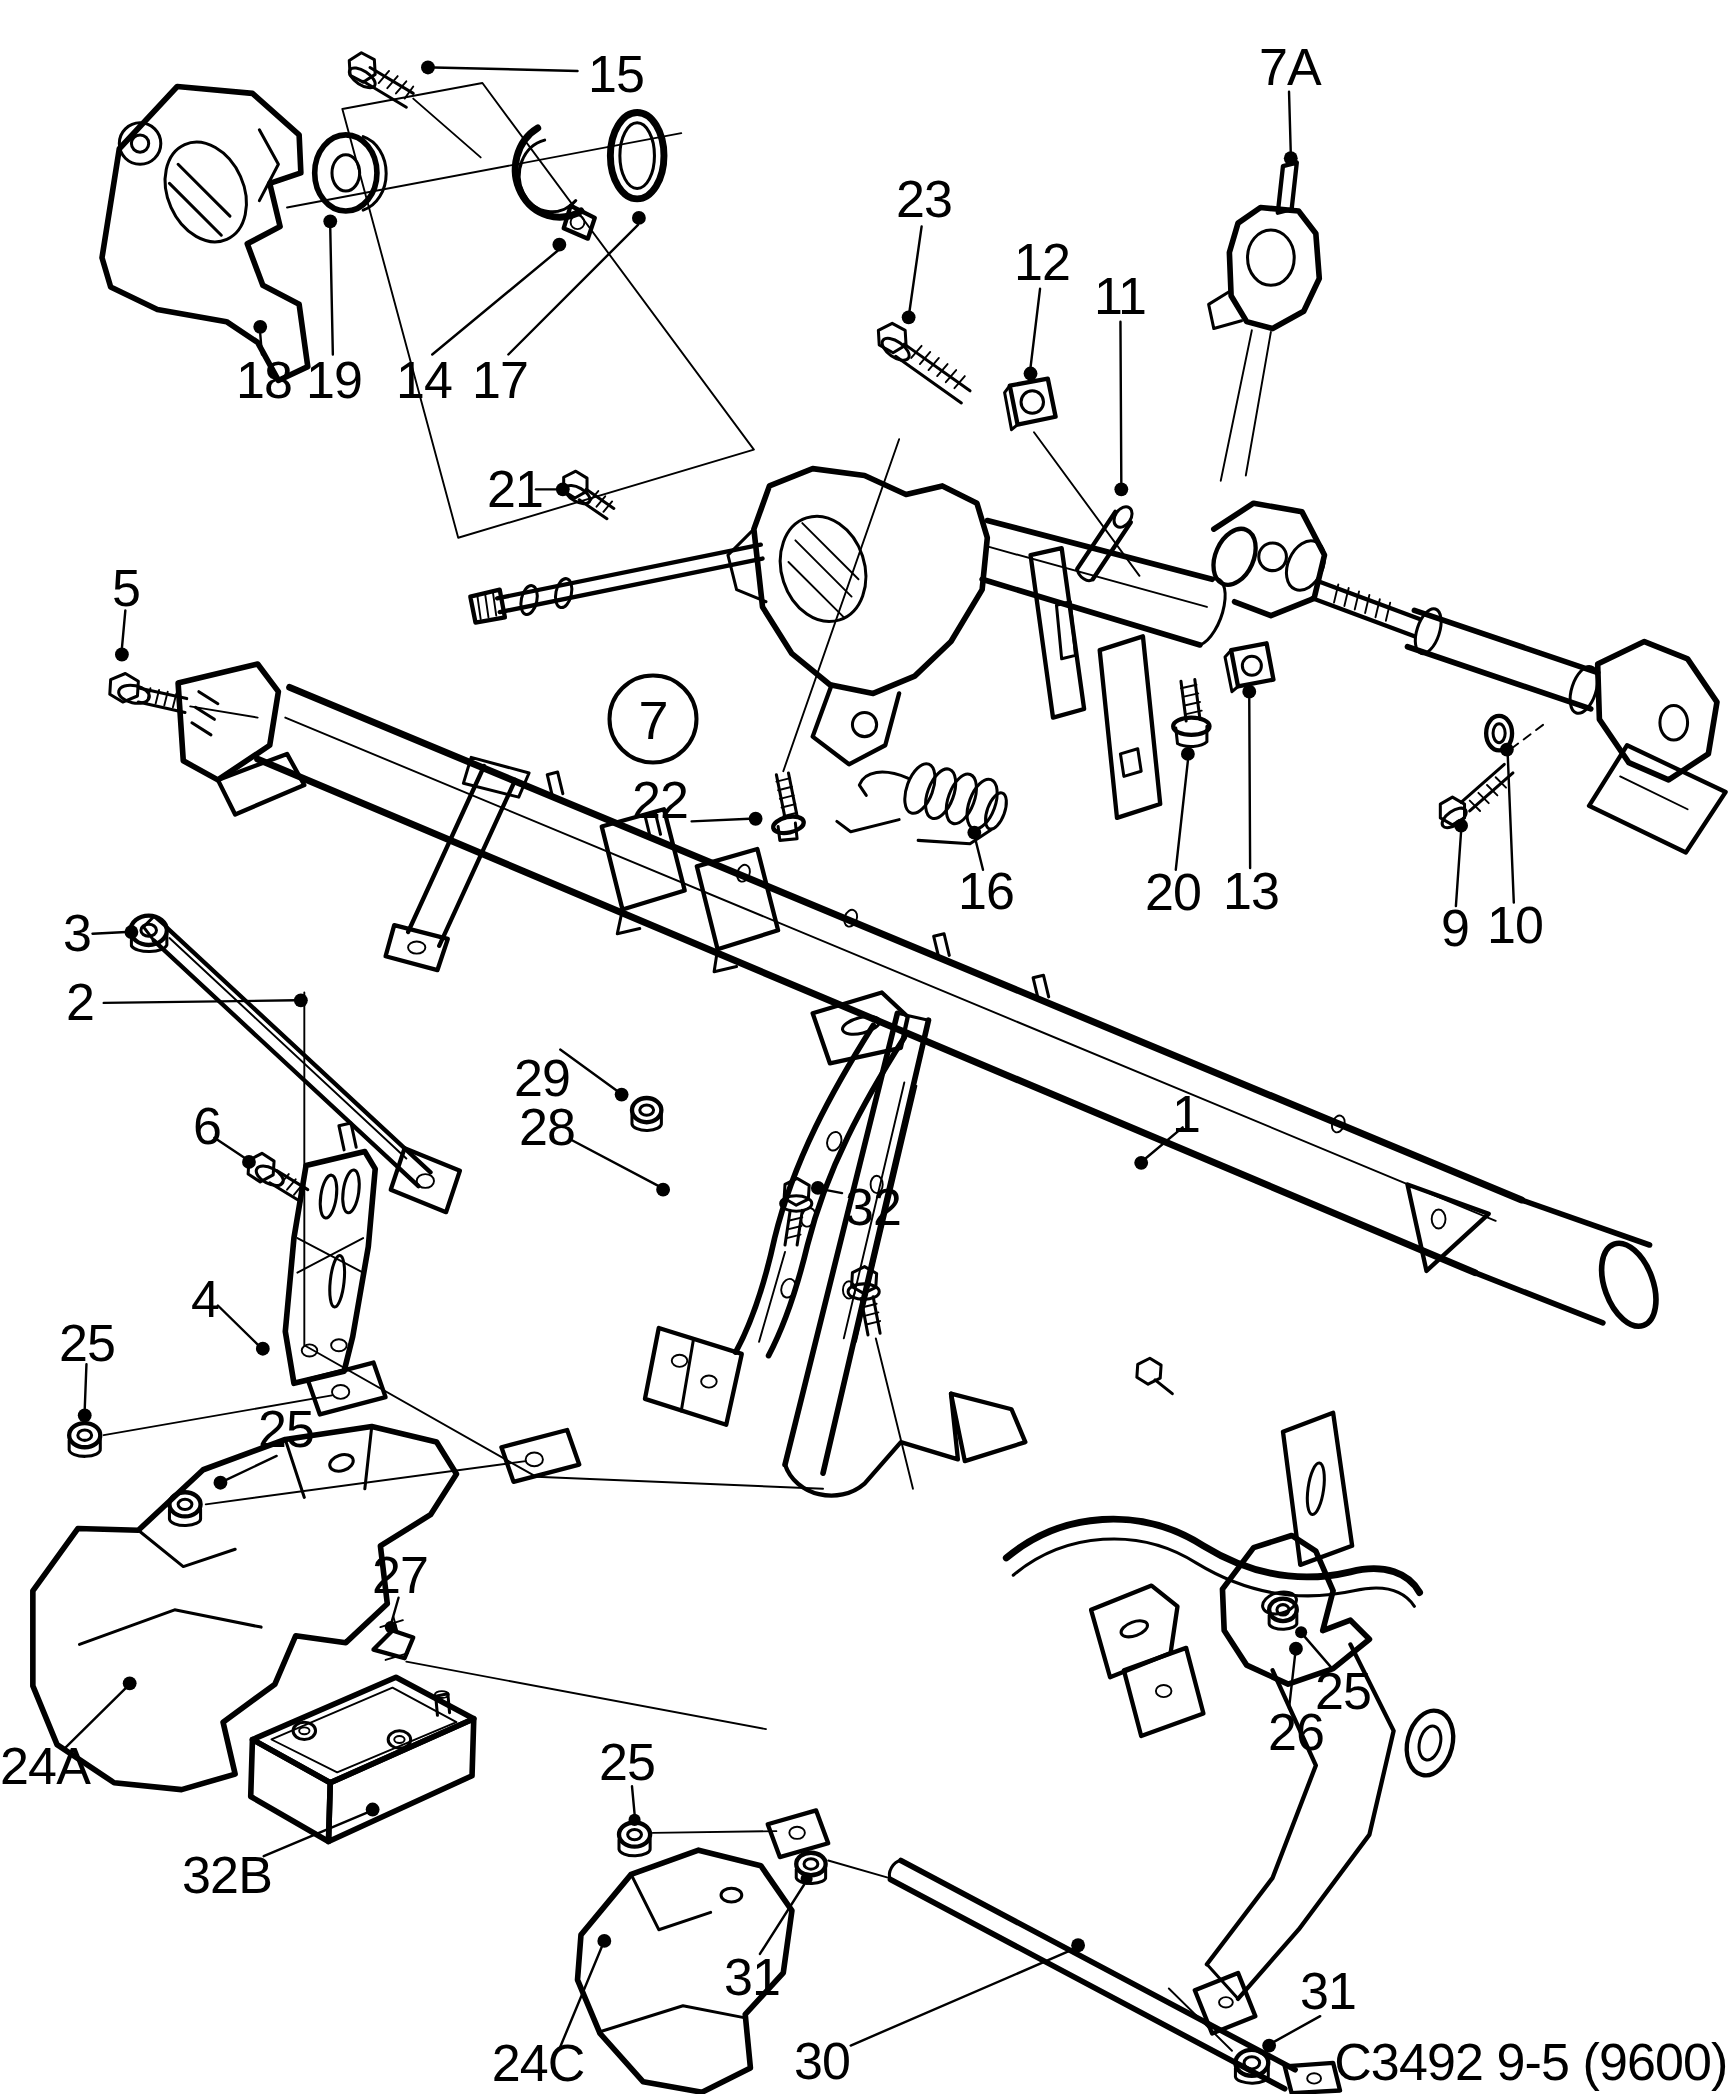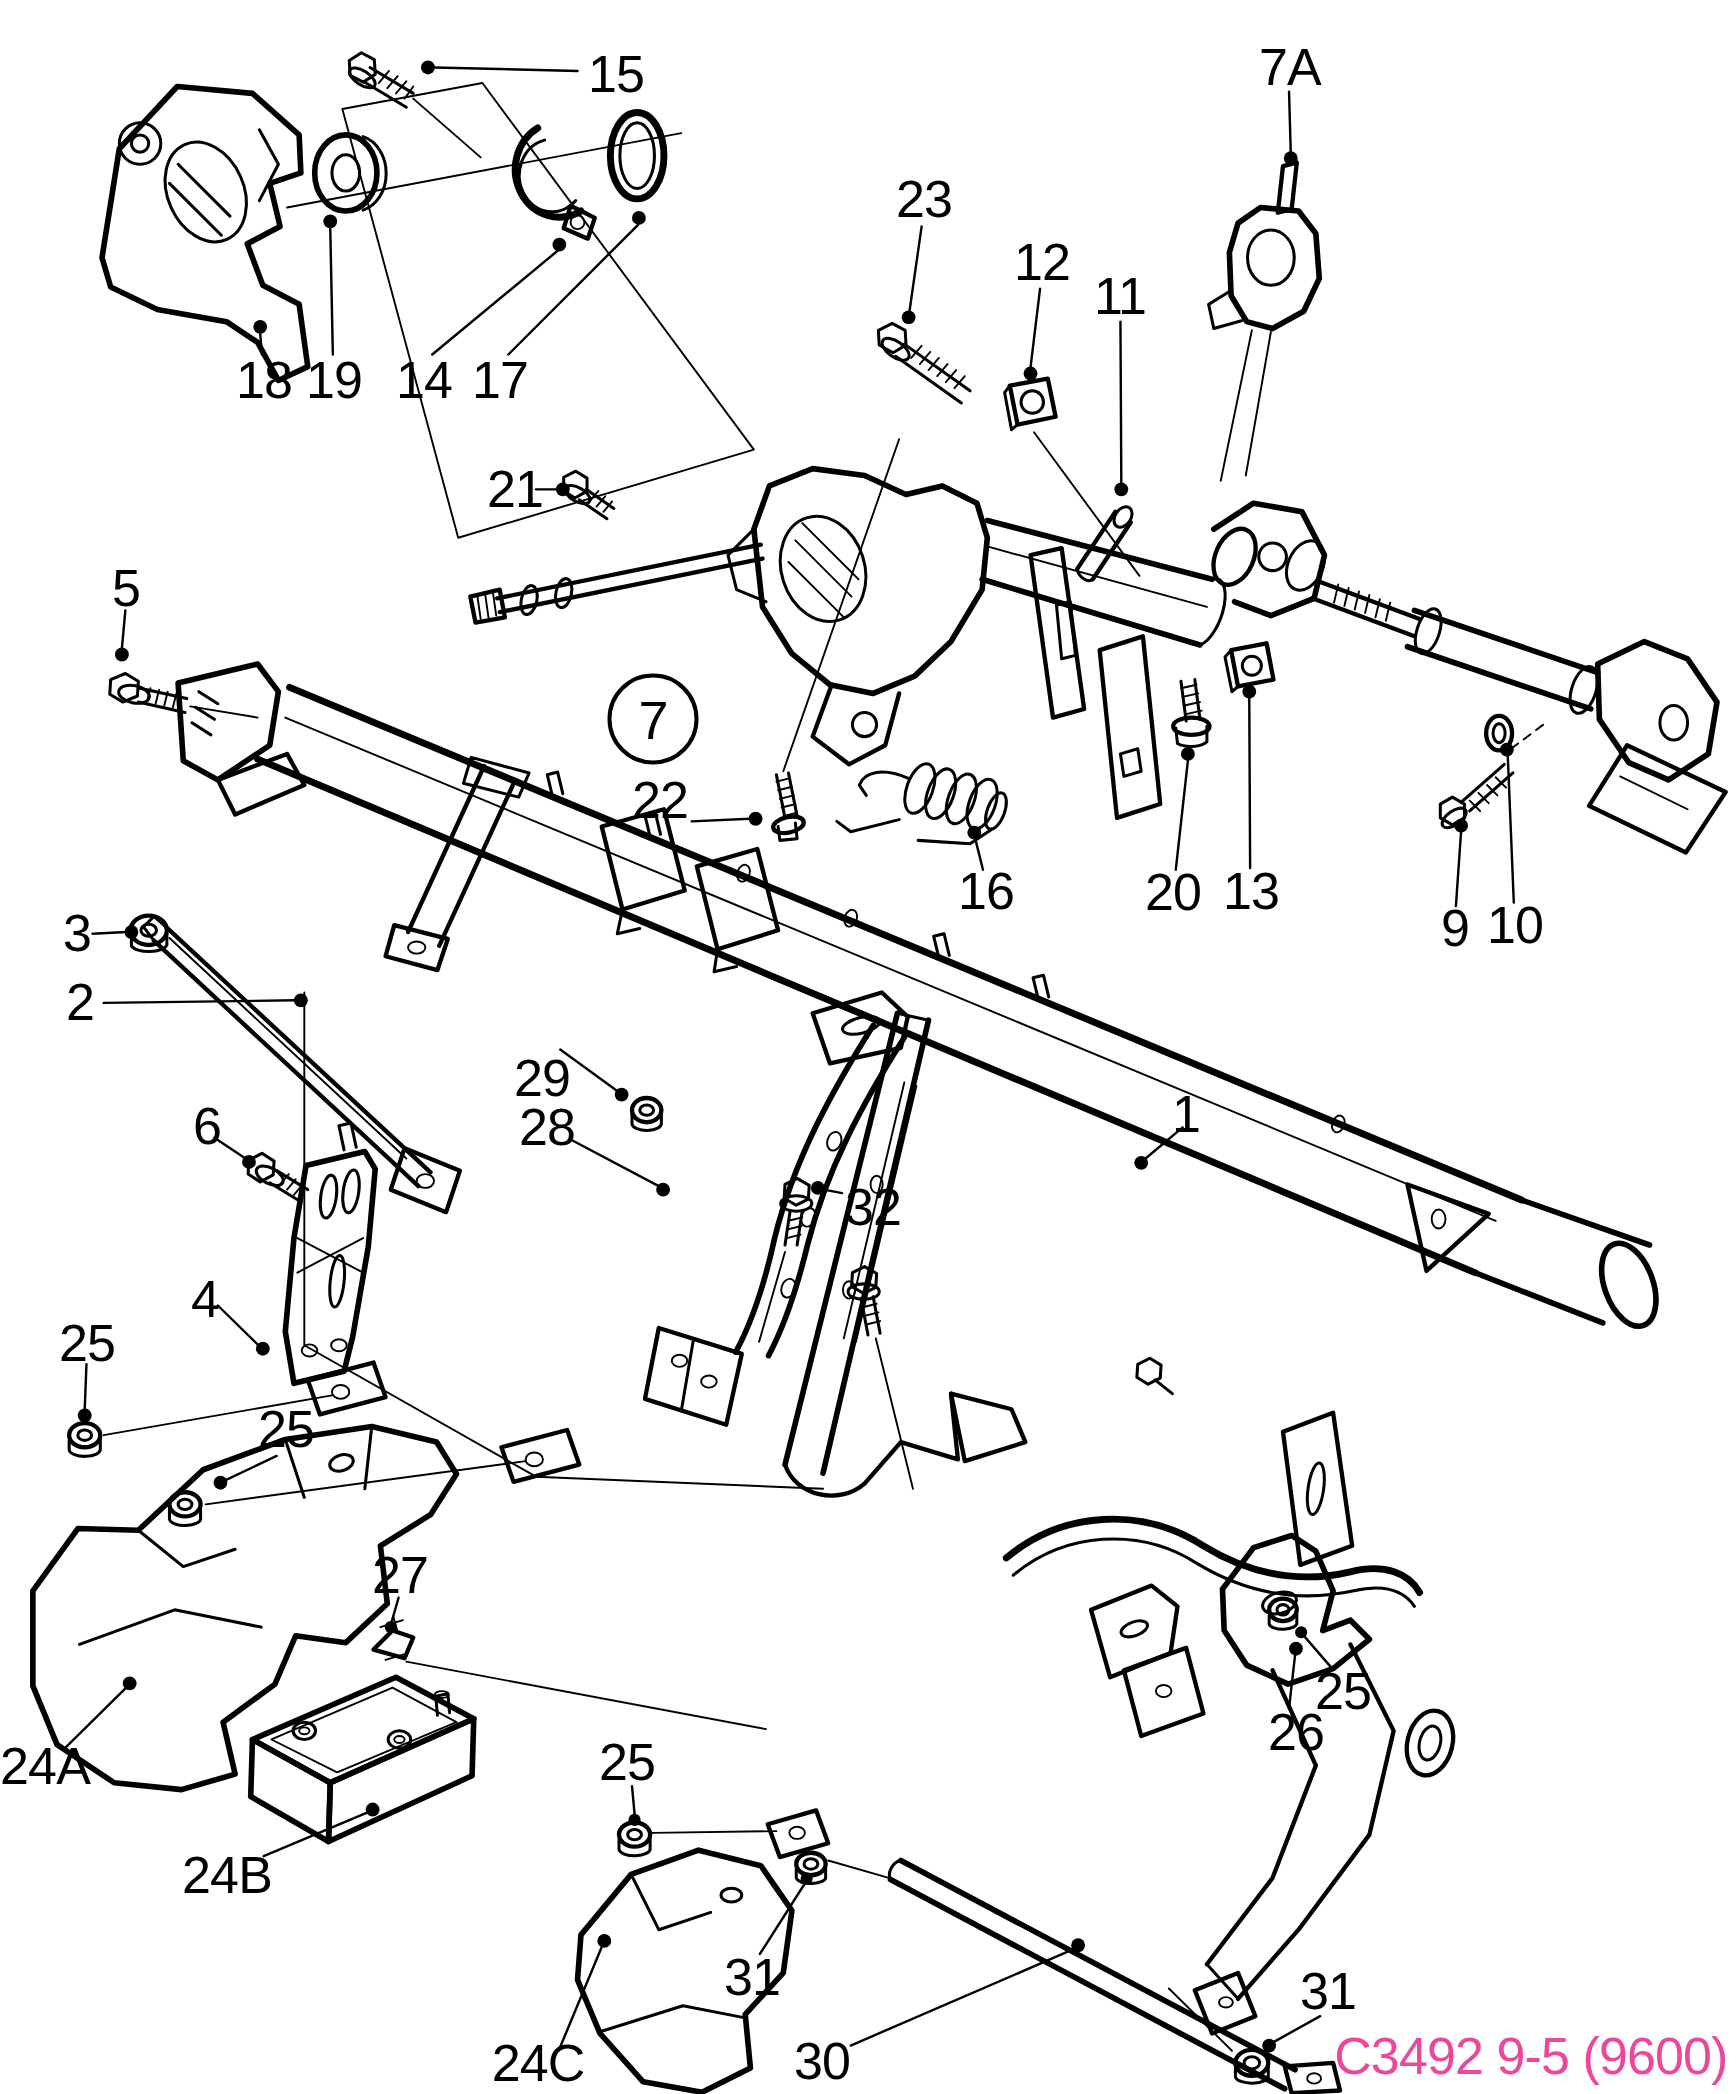--- a/index.html
+++ b/index.html
@@ -8,21 +8,21 @@
   #art{position:absolute;left:0;top:0;}
   #art *{stroke:#000;fill:none;stroke-linecap:round;stroke-linejoin:round;}
   .s7{stroke-width:8}.s6{stroke-width:6.5}.s5{stroke-width:5}.s4{stroke-width:3.5}.s3{stroke-width:2.2}
   .ld{stroke-width:2.8}
   .dot{fill:#000 !important;stroke:none !important;}
   #callout-layer{position:absolute;left:0;top:0;width:100%;height:100%;}
   .callout{position:absolute;transform:translate(-50%,-50%);color:#000;
            font-size:52px;line-height:1;white-space:nowrap;letter-spacing:-0.9px;}
   .callout.circled{border:4.3px solid #000;border-radius:50%;width:83px;height:83px;
            display:flex;align-items:center;justify-content:center;font-size:54px;}
-  #figure-code{position:absolute;right:8.6px;bottom:8px;font-size:52px;color:#ec4899;
+  #figure-code{position:absolute;right:8.6px;bottom:2px;font-size:52px;color:#000000;
            letter-spacing:-0.9px;}
 </style>
 </head>
 <body>
 
 <div id="stage">
 
 <svg id="art" width="1736" height="2094" viewBox="0 0 2008 2422" xmlns="http://www.w3.org/2000/svg">
 
   <g>
@@ -514,21 +514,21 @@
       <div class="callout" style="left: 1186px; top: 1114px;">1</div>
       <div class="callout" style="left: 873px; top: 1195px; margin-top: 12px;">32</div>
       <div class="callout" style="left: 205px; top: 1299px;">4</div>
       <div class="callout" style="left: 87px; top: 1343px;">25</div>
       <div class="callout" style="left: 286px; top: 1429px;">25</div>
       <div class="callout" style="left: 400px; top: 1575px;">27</div>
       <div class="callout" style="left: 45px; top: 1766px;">24A</div>
       <div class="callout" style="left: 627px; top: 1762px;">25</div>
       <div class="callout" style="left: 1343px; top: 1691px;">25</div>
       <div class="callout" style="left: 1296px; top: 1732px;">26</div>
-      <div class="callout" style="left: 227px; top: 1875px;">24B</div>
+      <div class="callout" style="left: 227px; top: 1875px;">32B</div>
       <div class="callout" style="left: 752px; top: 1977px;">31</div>
       <div class="callout" style="left: 538px; top: 2063px;">24C</div>
       <div class="callout" style="left: 822px; top: 2061px;">30</div>
       <div class="callout" style="left: 1328px; top: 1991px;">31</div>
     </div>
 
 <div id="figure-code">C3492 9-5 (9600)</div>
 
 </div>
 

